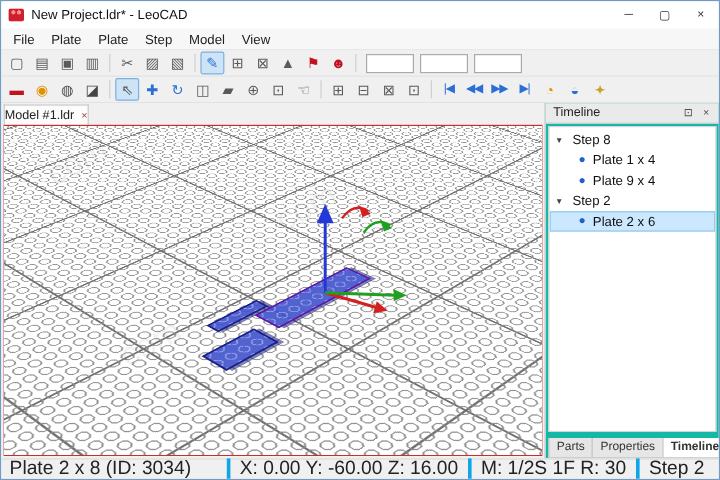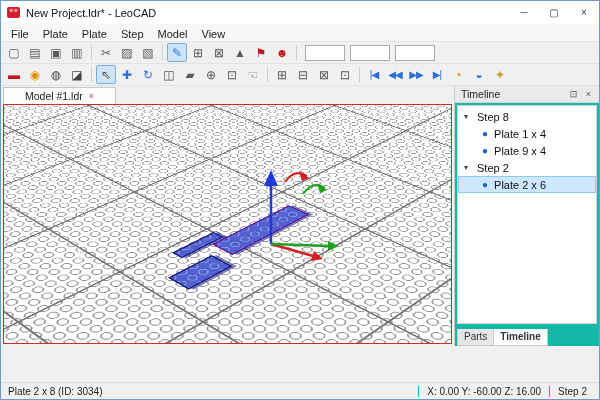--- a/index.html
+++ b/index.html
@@ -27,21 +27,21 @@
   .tbtn.active { background:#cde4f7; border-color:#7ab0e0; }
   .tsep { width:1px; height:15px; background:#cfcfcf; margin:0 3px; flex:0 0 auto; }
   .tcombo { width:40px; height:16px; background:#fff; border:1px solid #aaa; margin-left:4px; }
   .c-red { color:#c1121f; } .c-orange { color:#e09000; } .c-blue { color:#2b6fd4; }
   .c-gold { color:#c9a227; } .c-dark { color:#444; }
 
   
   .main { flex:1; display:flex; min-height:0; }
   .left-col { flex:1; display:flex; flex-direction:column; min-width:0; padding:0 2px 2px 2px; background:#f0f0f0; }
   .tabbar { height:18px; display:flex; align-items:flex-end; flex:0 0 auto; }
-  .model-tab { display:flex; align-items:center; gap:6px; background:#fcfcfc; border:1px solid #c8c8c8; border-bottom:none; padding:0 21px; height:17px; font-size:10.5px; color:#222; }
+  .model-tab { display:flex; align-items:center; gap:6px; background:#fcfcfc; border:1px solid #c8c8c8; border-bottom:none; padding:0 0; height:17px; font-size:10.5px; color:#222; }
   .tab-close { color:#b04545; font-size:9px; }
 
   .viewport { flex:1; position:relative; background:#fff; border:1px solid #cf2b2b; overflow:hidden; min-height:0; }
   .scene { position:absolute; left:0; top:0; right:0; bottom:0; perspective:1000px; perspective-origin:50% 15%; }
   .baseplate { position:absolute; left:57%; top:52%; width:1200px; height:1200px;
     transform: translate(-50%,-50%) rotateX(65deg) rotateZ(-45deg);
     background-color:#fff;
     background-image:
       radial-gradient(circle, rgba(255,255,255,0) 4px, #8f8f8f 4.2px, #8f8f8f 5.2px, rgba(255,255,255,0) 5.4px),
       linear-gradient(to right, #707070 2px, rgba(0,0,0,0) 2px),
@@ -70,23 +70,23 @@
   .tree-step { display:flex; align-items:center; height:17px; padding-left:6px; gap:5px; }
   .chevron { font-size:8px; color:#444; width:8px; }
   .tree-part { display:flex; align-items:center; height:17px; padding-left:24px; gap:6px; }
   .part-dot { color:#1e62c9; font-size:10px; }
   .tree-part.selected { background:#cce8ff; outline:1px solid #90c8f0; outline-offset:-1px; }
   .dock-tabs { height:20px; display:flex; align-items:flex-end; padding-left:2px; flex:0 0 auto; }
   .dtab { font-size:10px; color:#333; padding:2px 6px 3px 6px; background:#e6e6e6; border:1px solid #c8c8c8; border-top:none; margin-right:-1px; }
   .dtab.active { background:#fff; font-weight:bold; }
 
   
-  .statusbar { height:17px; background:#f0f0f0; border-top:1px solid #dcdcdc; display:flex; align-items:center; font-size:10px; color:#222; padding:0 4px; flex:0 0 auto; white-space:nowrap;margin-top:36px; }
+  .statusbar { height:17px; background:#f0f0f0; border-top:1px solid #dcdcdc; display:flex; align-items:center; font-size:16px; color:#222; padding:0 4px; flex:0 0 auto; white-space:nowrap; }
   .status-left { flex:1; padding-left:3px; overflow:hidden; }
-  .status-seg { padding:0 8px; border-left:1px solid #0ea5e9; }
+  .status-seg { padding:0 8px; border-left:3px solid #0ea5e9; }
 </style>
 </head>
 <body>
 
 <div class="window">
 
   <div class="titlebar">
     <div class="title-icon"></div>
     <div class="title-text">New Project.ldr* - LeoCAD</div>
     <div class="winbtn">─</div>
@@ -231,24 +231,26 @@
           <span>Step 2</span>
         </div>
         <div class="tree-part selected">
           <span class="part-dot">●</span>
           <span>Plate 2 x 6</span>
         </div>
       </div>
 
       <div class="dock-tabs">
         <div class="dtab">Parts</div>
+        <div class="dtab">Properties</div>
         <div class="dtab active">Timeline</div>
       </div>
     </div>
   </div>
 
   <div class="statusbar">
     <div class="status-left">Plate 2 x 8 (ID: 3034)</div>
     <div class="status-seg">X: 0.00 Y: -60.00 Z: 16.00</div>
+    <div class="status-seg">M: 1/2S 1F R: 30</div>
     <div class="status-seg">Step 2</div>
   </div>
 
 </div>
 
 </body></html>

